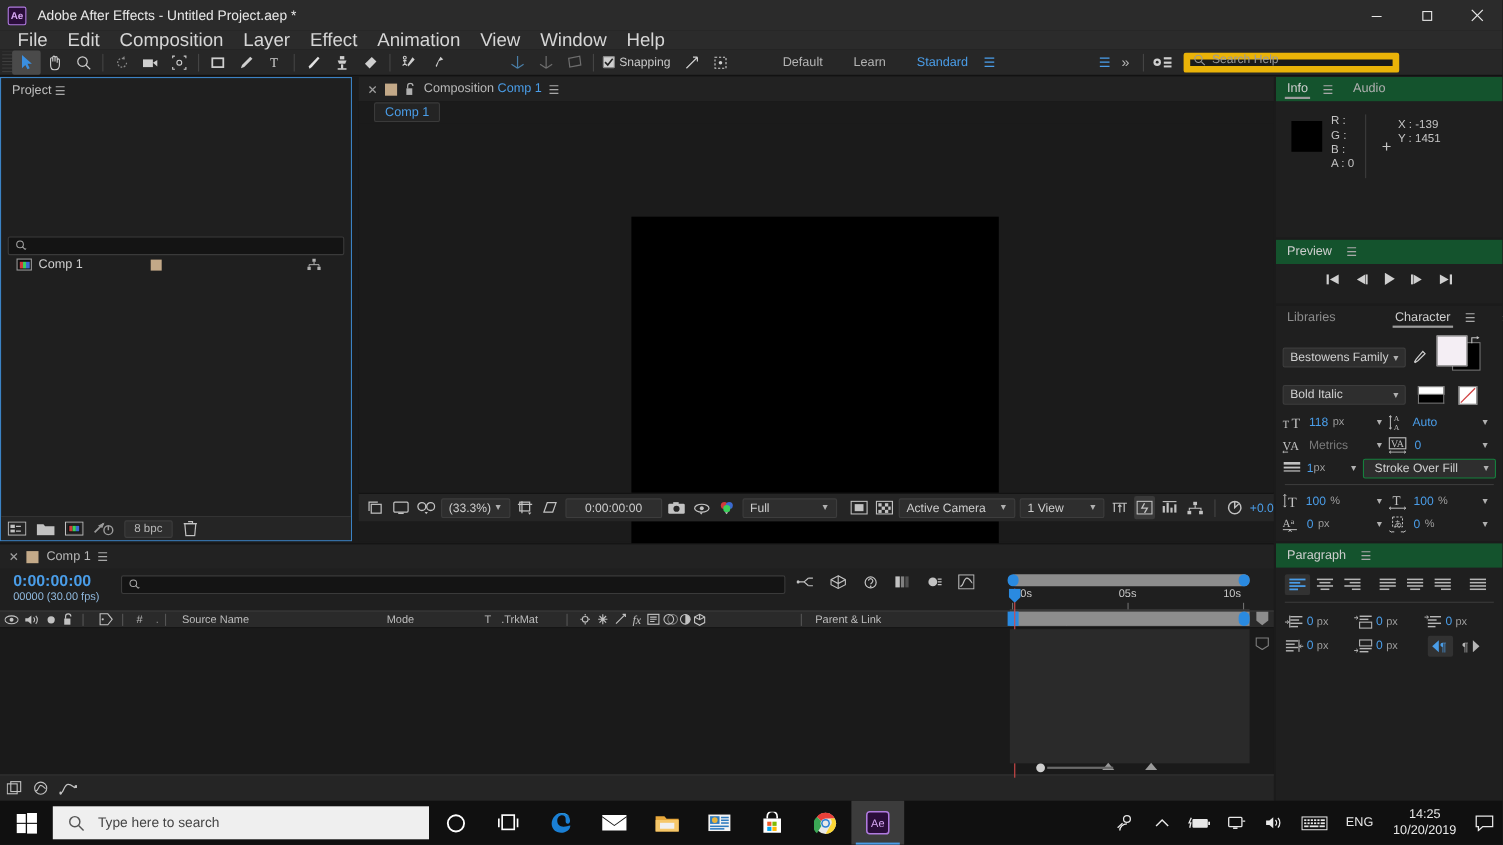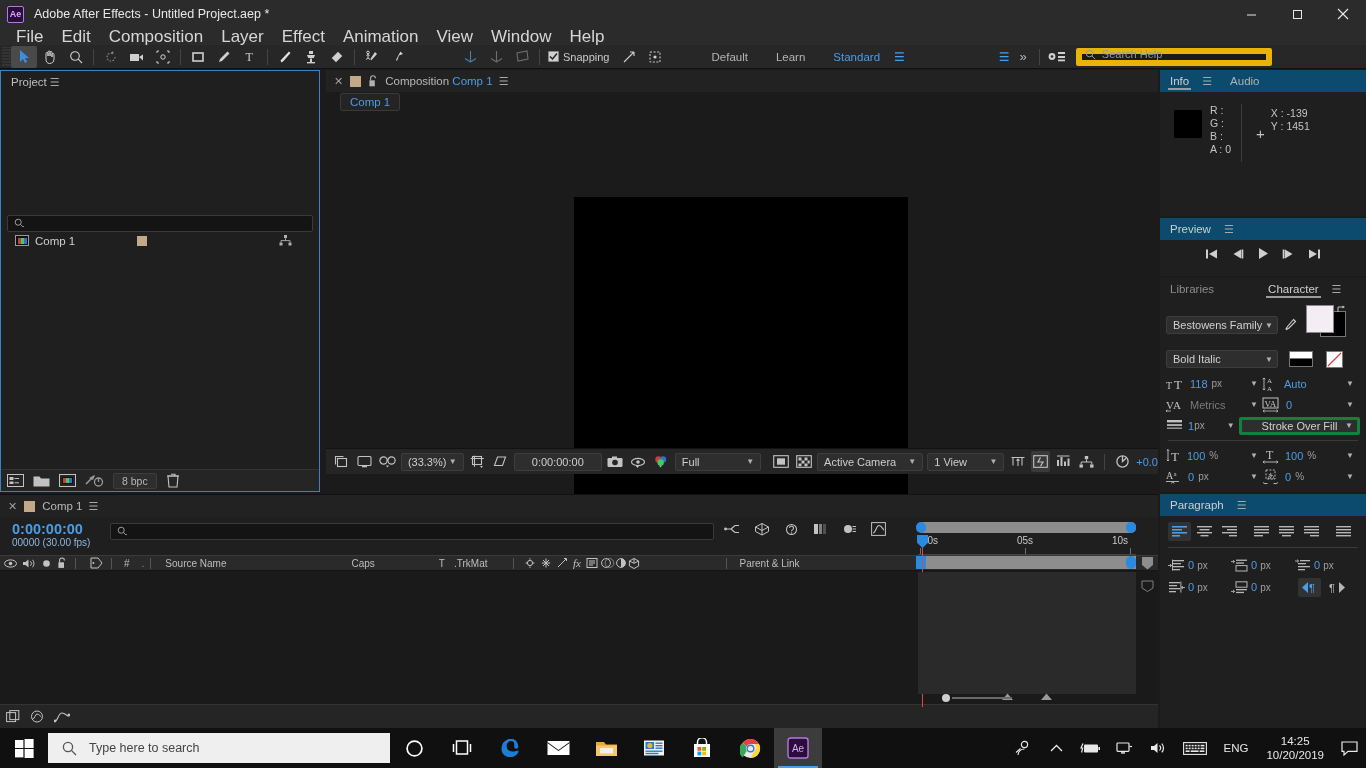--- a/index.html
+++ b/index.html
@@ -56,21 +56,21 @@
   .ws-tab { font-size:11.5px; color:#b4b4b4; padding:0 14px; line-height:24px; }
   .ws-tab.sel { color:#4a9de8; }
   .search-help {
     width:196px; height:18px; background:#1a1a1a; border:6px solid #eab308; border-radius:2px;
     display:flex; align-items:flex-end; padding-left:3px; margin-left:6px;
   }
   .search-help span { font-size:11px; color:#9a9a9a; margin-left:6px; }
 
   
   .panel { position:absolute; background:#1f1f1f; }
-  .panel-tabs { height:22px; background:#0c4a6e; display:flex; align-items:center; }
+  .panel-tabs { height:22px; background:#14532d; display:flex; align-items:center; }
   .ptab { font-size:11.5px; color:#b0b0b0; padding:0 10px; line-height:22px; position:relative; }
   .ptab.sel { color:#cfcfcf; }
   .ptab.underline:after {
     content:''; position:absolute; left:8px; right:8px; bottom:2px; height:2px; background:#9c9c9c;
   }
   .menuicon { font-size:11px; color:#a8a8a8; margin-left:3px; }
 
   
   #project-panel { left:0; top:70px; width:320px; height:422px; border:1px solid #3b82c4; background:#1f1f1f; }
   .proj-head { height:22px; display:flex; align-items:center; padding-left:10px; }
@@ -152,22 +152,22 @@
     font-size:11px; color:#d0d0d0;
   }
   .swatch-stroke-wrap { position:relative; width:44px; height:40px; }
   .attr-row { display:flex; align-items:center; height:21px; }
   .attr-half { width:96px; display:flex; align-items:center; gap:4px; }
   .val-b { font-size:11px; color:#4a9de8; }
   .val-u { font-size:10px; color:#9e9e9e; }
   .val-dim { font-size:11px; color:#7a7a7a; }
   .caret { font-size:8px; color:#b0b0b0; margin-left:auto; margin-right:4px; }
   .stroke-sel {
-    flex:1; height:18px; background:#2e2e2e; border:3px solid #15803d; border-radius:2px;
-    display:flex; align-items:center; justify-content:space-between; padding:0 4px 0 20px;
+    flex:1; height:18px; background:#2e2e2e; border:1px solid #15803d; border-radius:2px;
+    display:flex; align-items:center; justify-content:space-between; padding:0 4px 0 10px;
     font-size:11px; color:#d0d0d0;
   }
   .hr-line { height:1px; background:#3a3a3a; margin:4px 2px; }
 
   #para-panel { left:1160px; top:494px; width:206px; height:234px; background:#1f1f1f; }
   .align-row { display:flex; gap:2px; padding:6px 4px 0 8px; }
   .align-btn { width:23px; height:19px; display:flex; align-items:center; justify-content:center; border-radius:2px; }
   .align-btn.sel { background:#323232; }
   .indent-row { display:flex; align-items:center; padding:0 4px 0 8px; height:22px; }
   .ind-cell { width:63px; display:flex; align-items:center; gap:3px; }
@@ -1114,21 +1114,21 @@
       <div class="col-sep" style="margin-left:8px"></div>
       <svg width="13" height="12" viewBox="0 0 13 12" style="margin-left:8px">
           <path d="M1 1 H8 L12 6 L8 11 H1 Z" fill="none" stroke="#c2c2c2" stroke-width="1"></path>
           <circle cx="3.4" cy="6" r="1" fill="#c2c2c2"></circle>
         </svg>
       <div class="col-sep" style="margin-left:8px"></div>
       <span style="margin-left:6px">#</span>
       <span style="margin-left:12px;color:#8a8a8a">.</span>
       <div class="col-sep" style="marg in-left:8px"></div>
       <span style="margin-left:8px">Source Name</span>
-      <span style="margin-left:125px">Caps</span>
+      <span style="margin-left:125px">Mode</span>
       <span style="margin-left:64px">T</span>
       <span style="margin-left:9px">.TrkMat</span>
       <div class="col-sep" style="margin-left:26px"></div>
       <svg width="140" height="12" viewBox="0 0 140 12" style="margin-left:4px">
         <g stroke="#c2c2c2" stroke-width="1" fill="none">
           <circle cx="6" cy="6" r="2.6"></circle>
             <path d="M6 1.2v1.4M6 9.4v1.4M1.6 6H3M9 6h1.4"></path>
           <path d="M22 1.5v9M17.8 6h8.4M19 3 25 9M25 3 19 9"></path>
           <path d="M34 10 L42 2M40 1.5h2.5v2.5"></path>
         </g>

